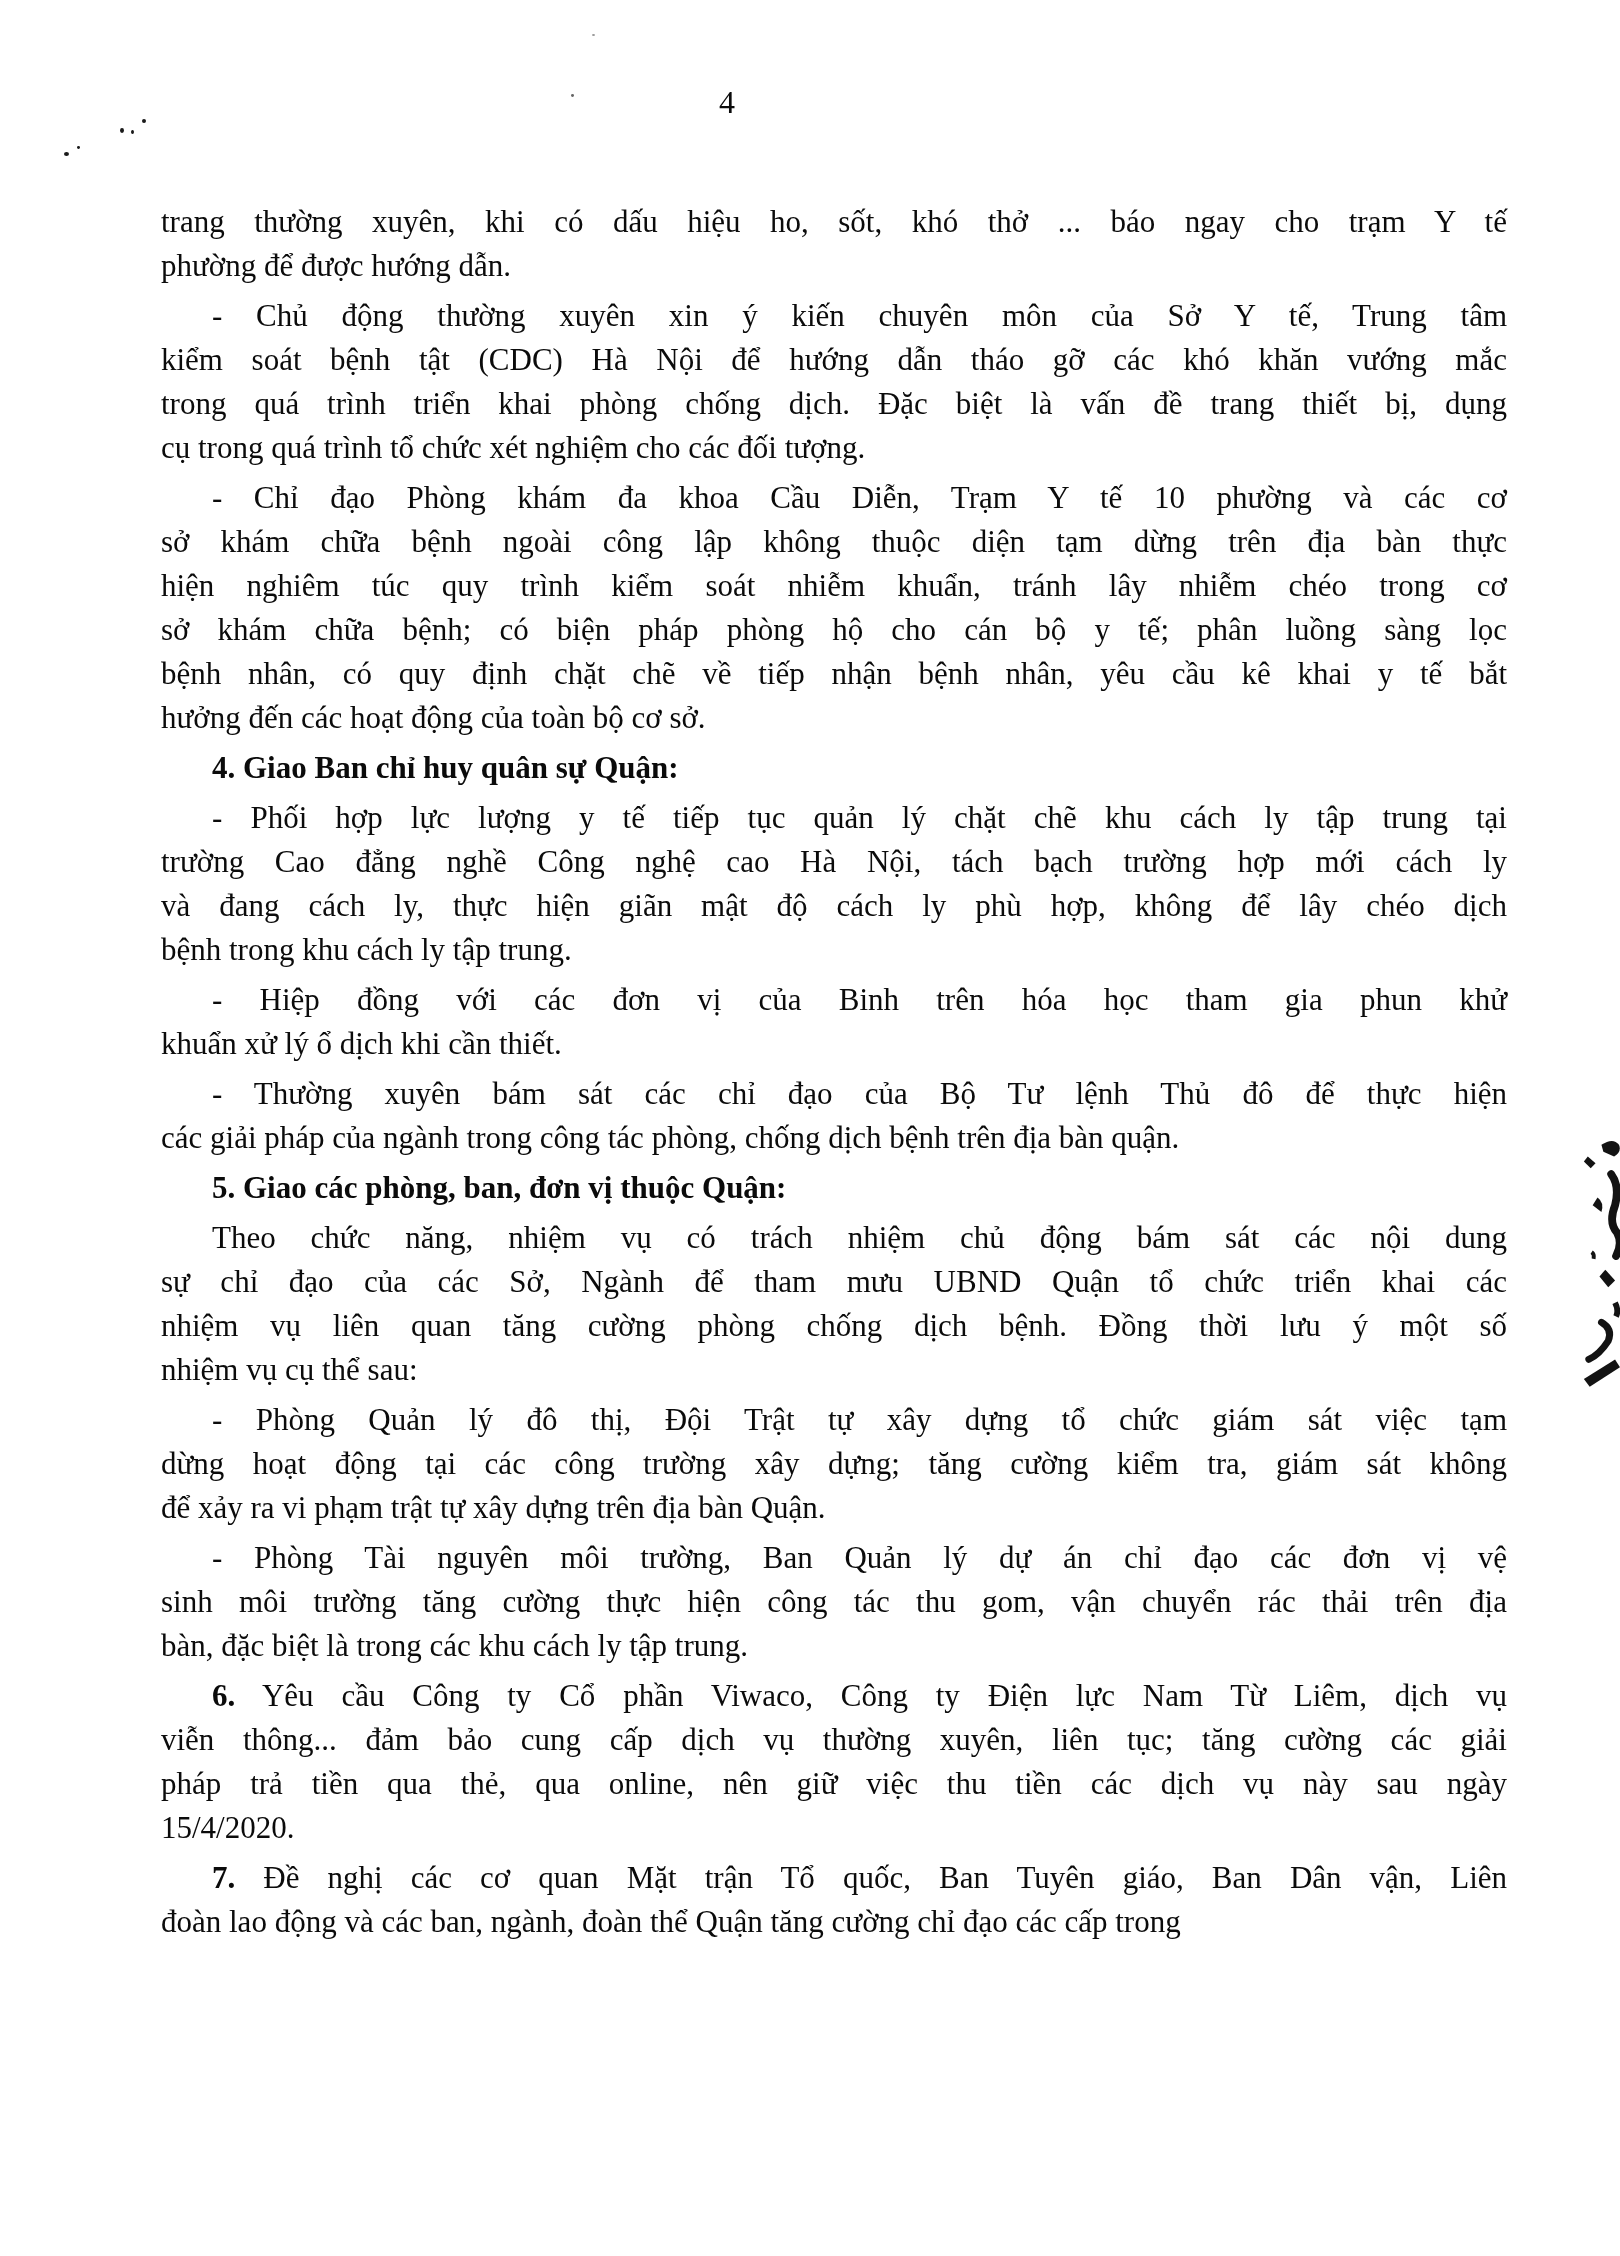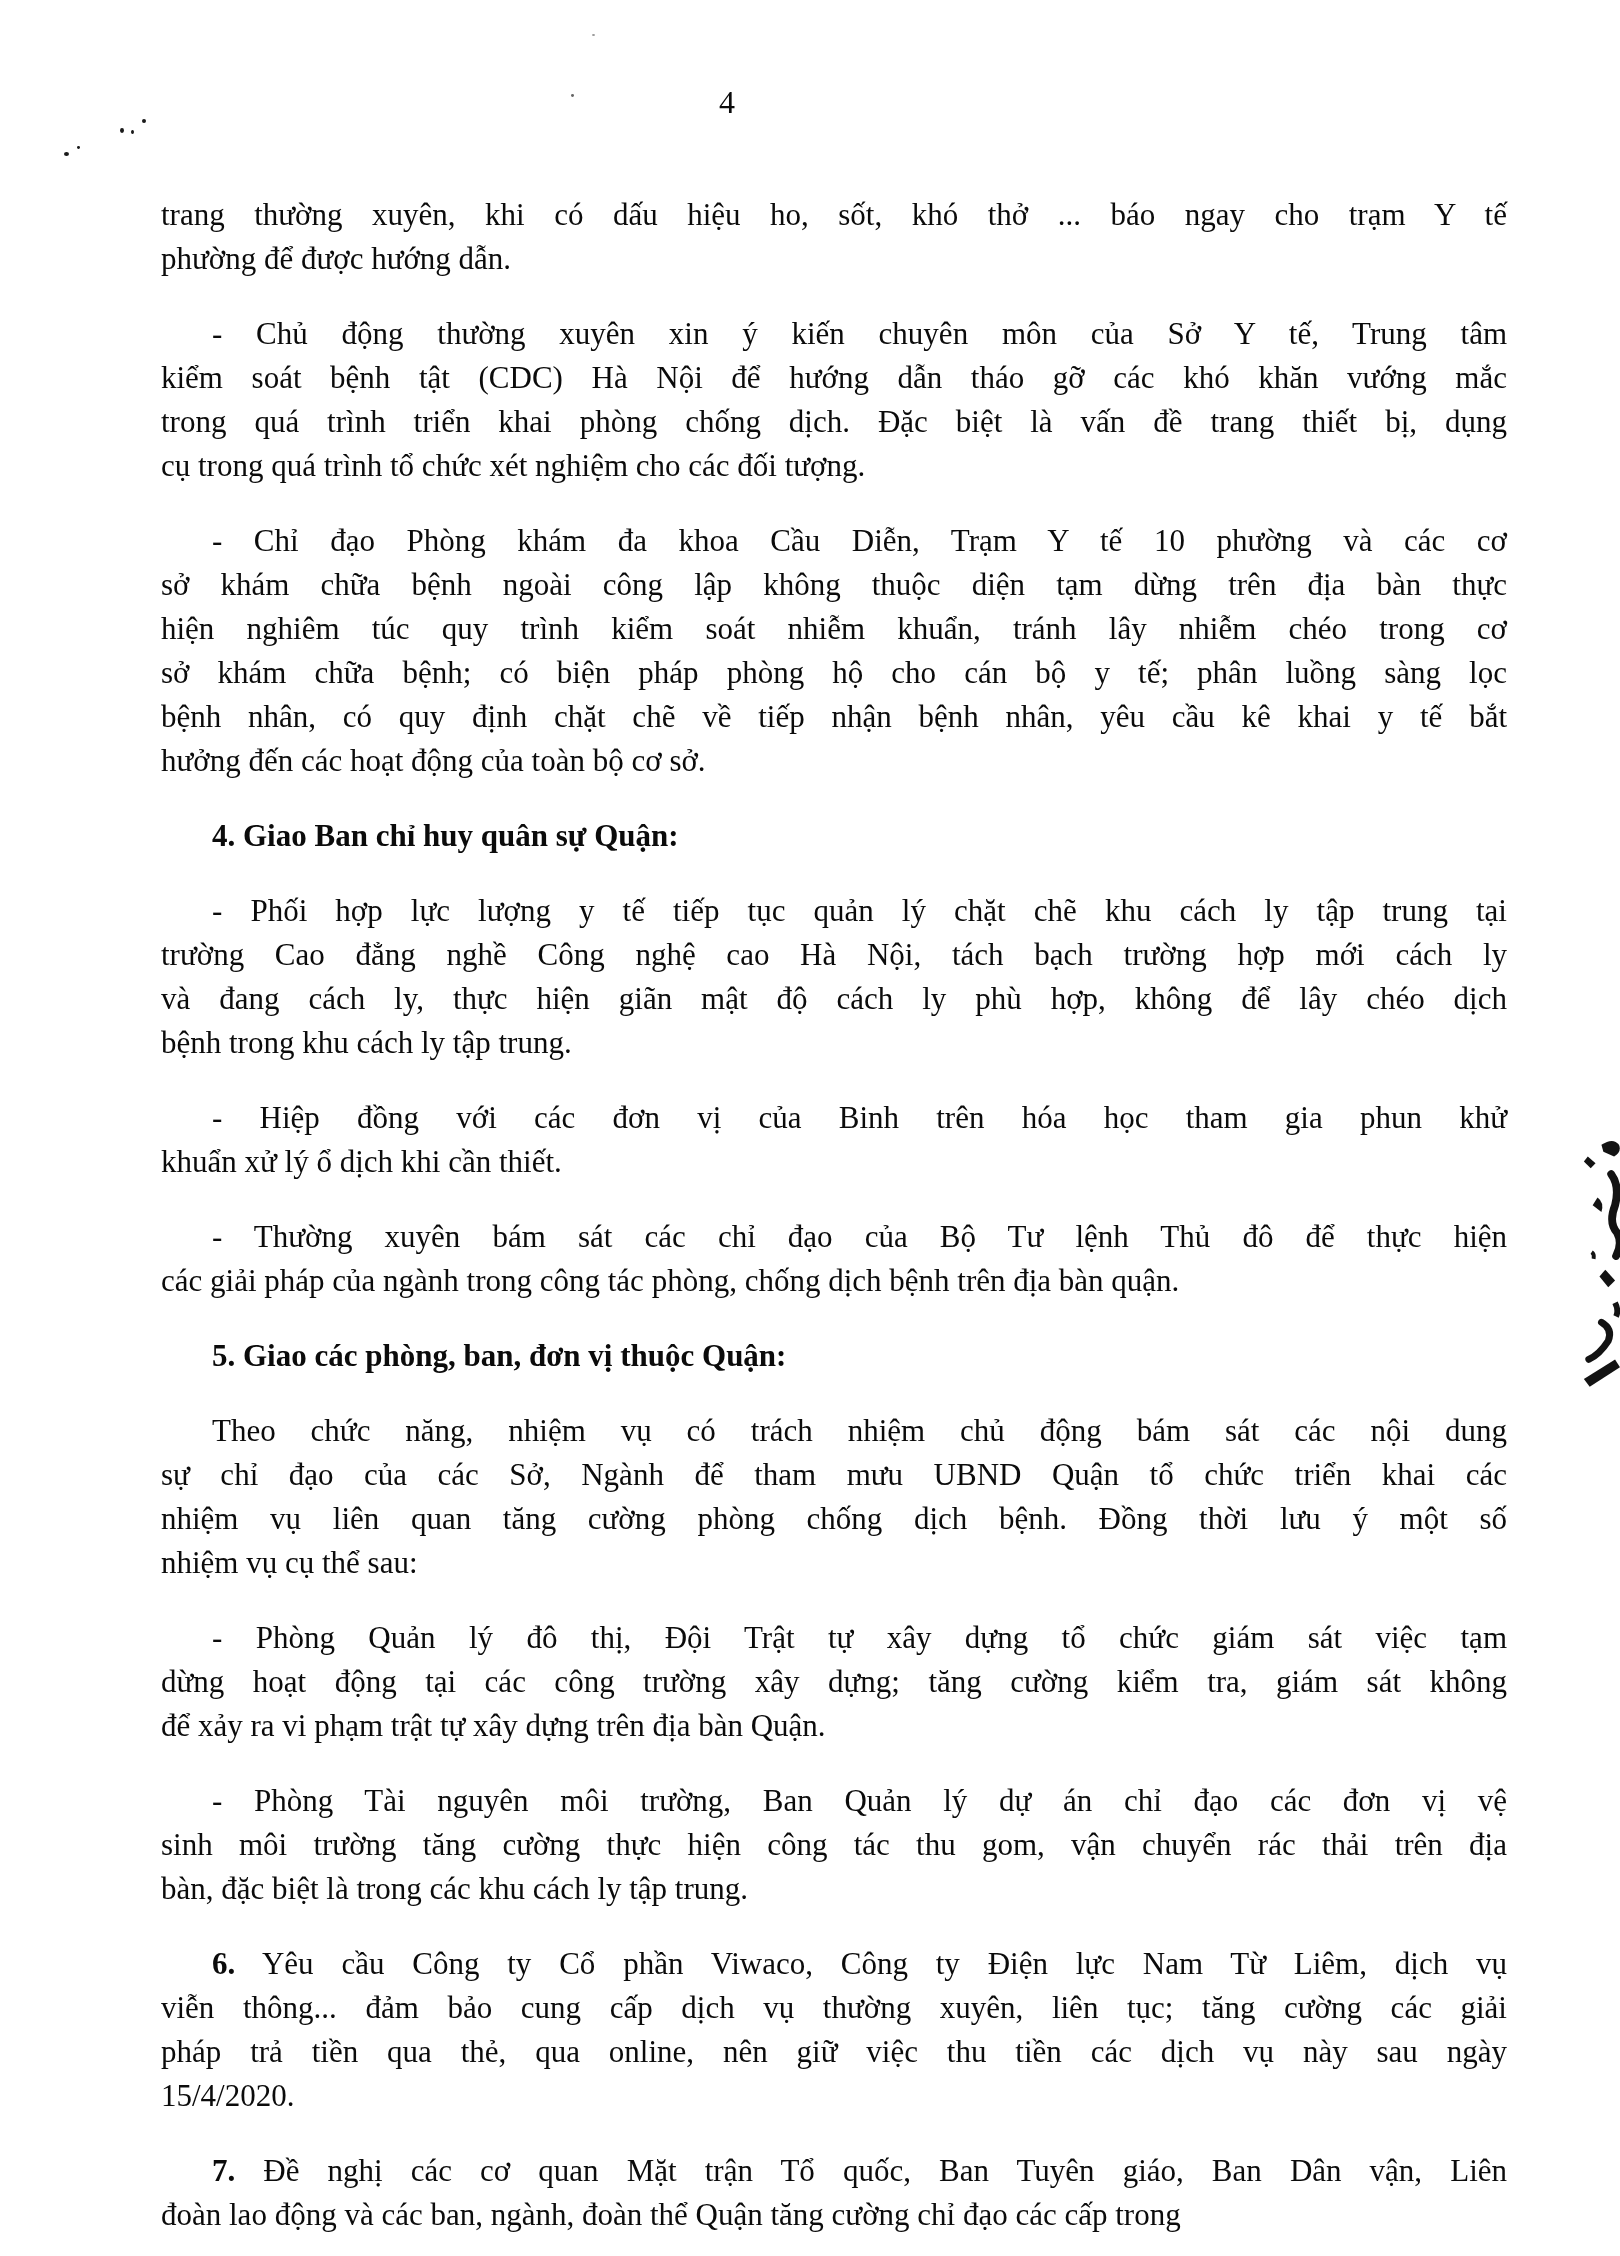--- a/index.html
+++ b/index.html
@@ -21,22 +21,22 @@
     font-size: 32px;
   }
   .doc-body {
     position: absolute;
     left: 161px;
     top: 185px;
     width: 1346px;
     font-size: 31px;
     line-height: 44px;
   }
-  .para { margin-top: 31px; }
-  .para:first-child { margin-top: 8px; }
+  .para { margin-top: 6px; }
+  .para:first-child { margin-top: 15px; }
   .para.heading { font-weight: bold; }
   .line { text-align: justify; }
   .line.just { text-align-last: justify; }
   .line.indent { text-indent: 51px; }
   .speck {
     position: absolute;
     background: #1a1a1a;
     border-radius: 50%;
   }
   .ink-mark {

